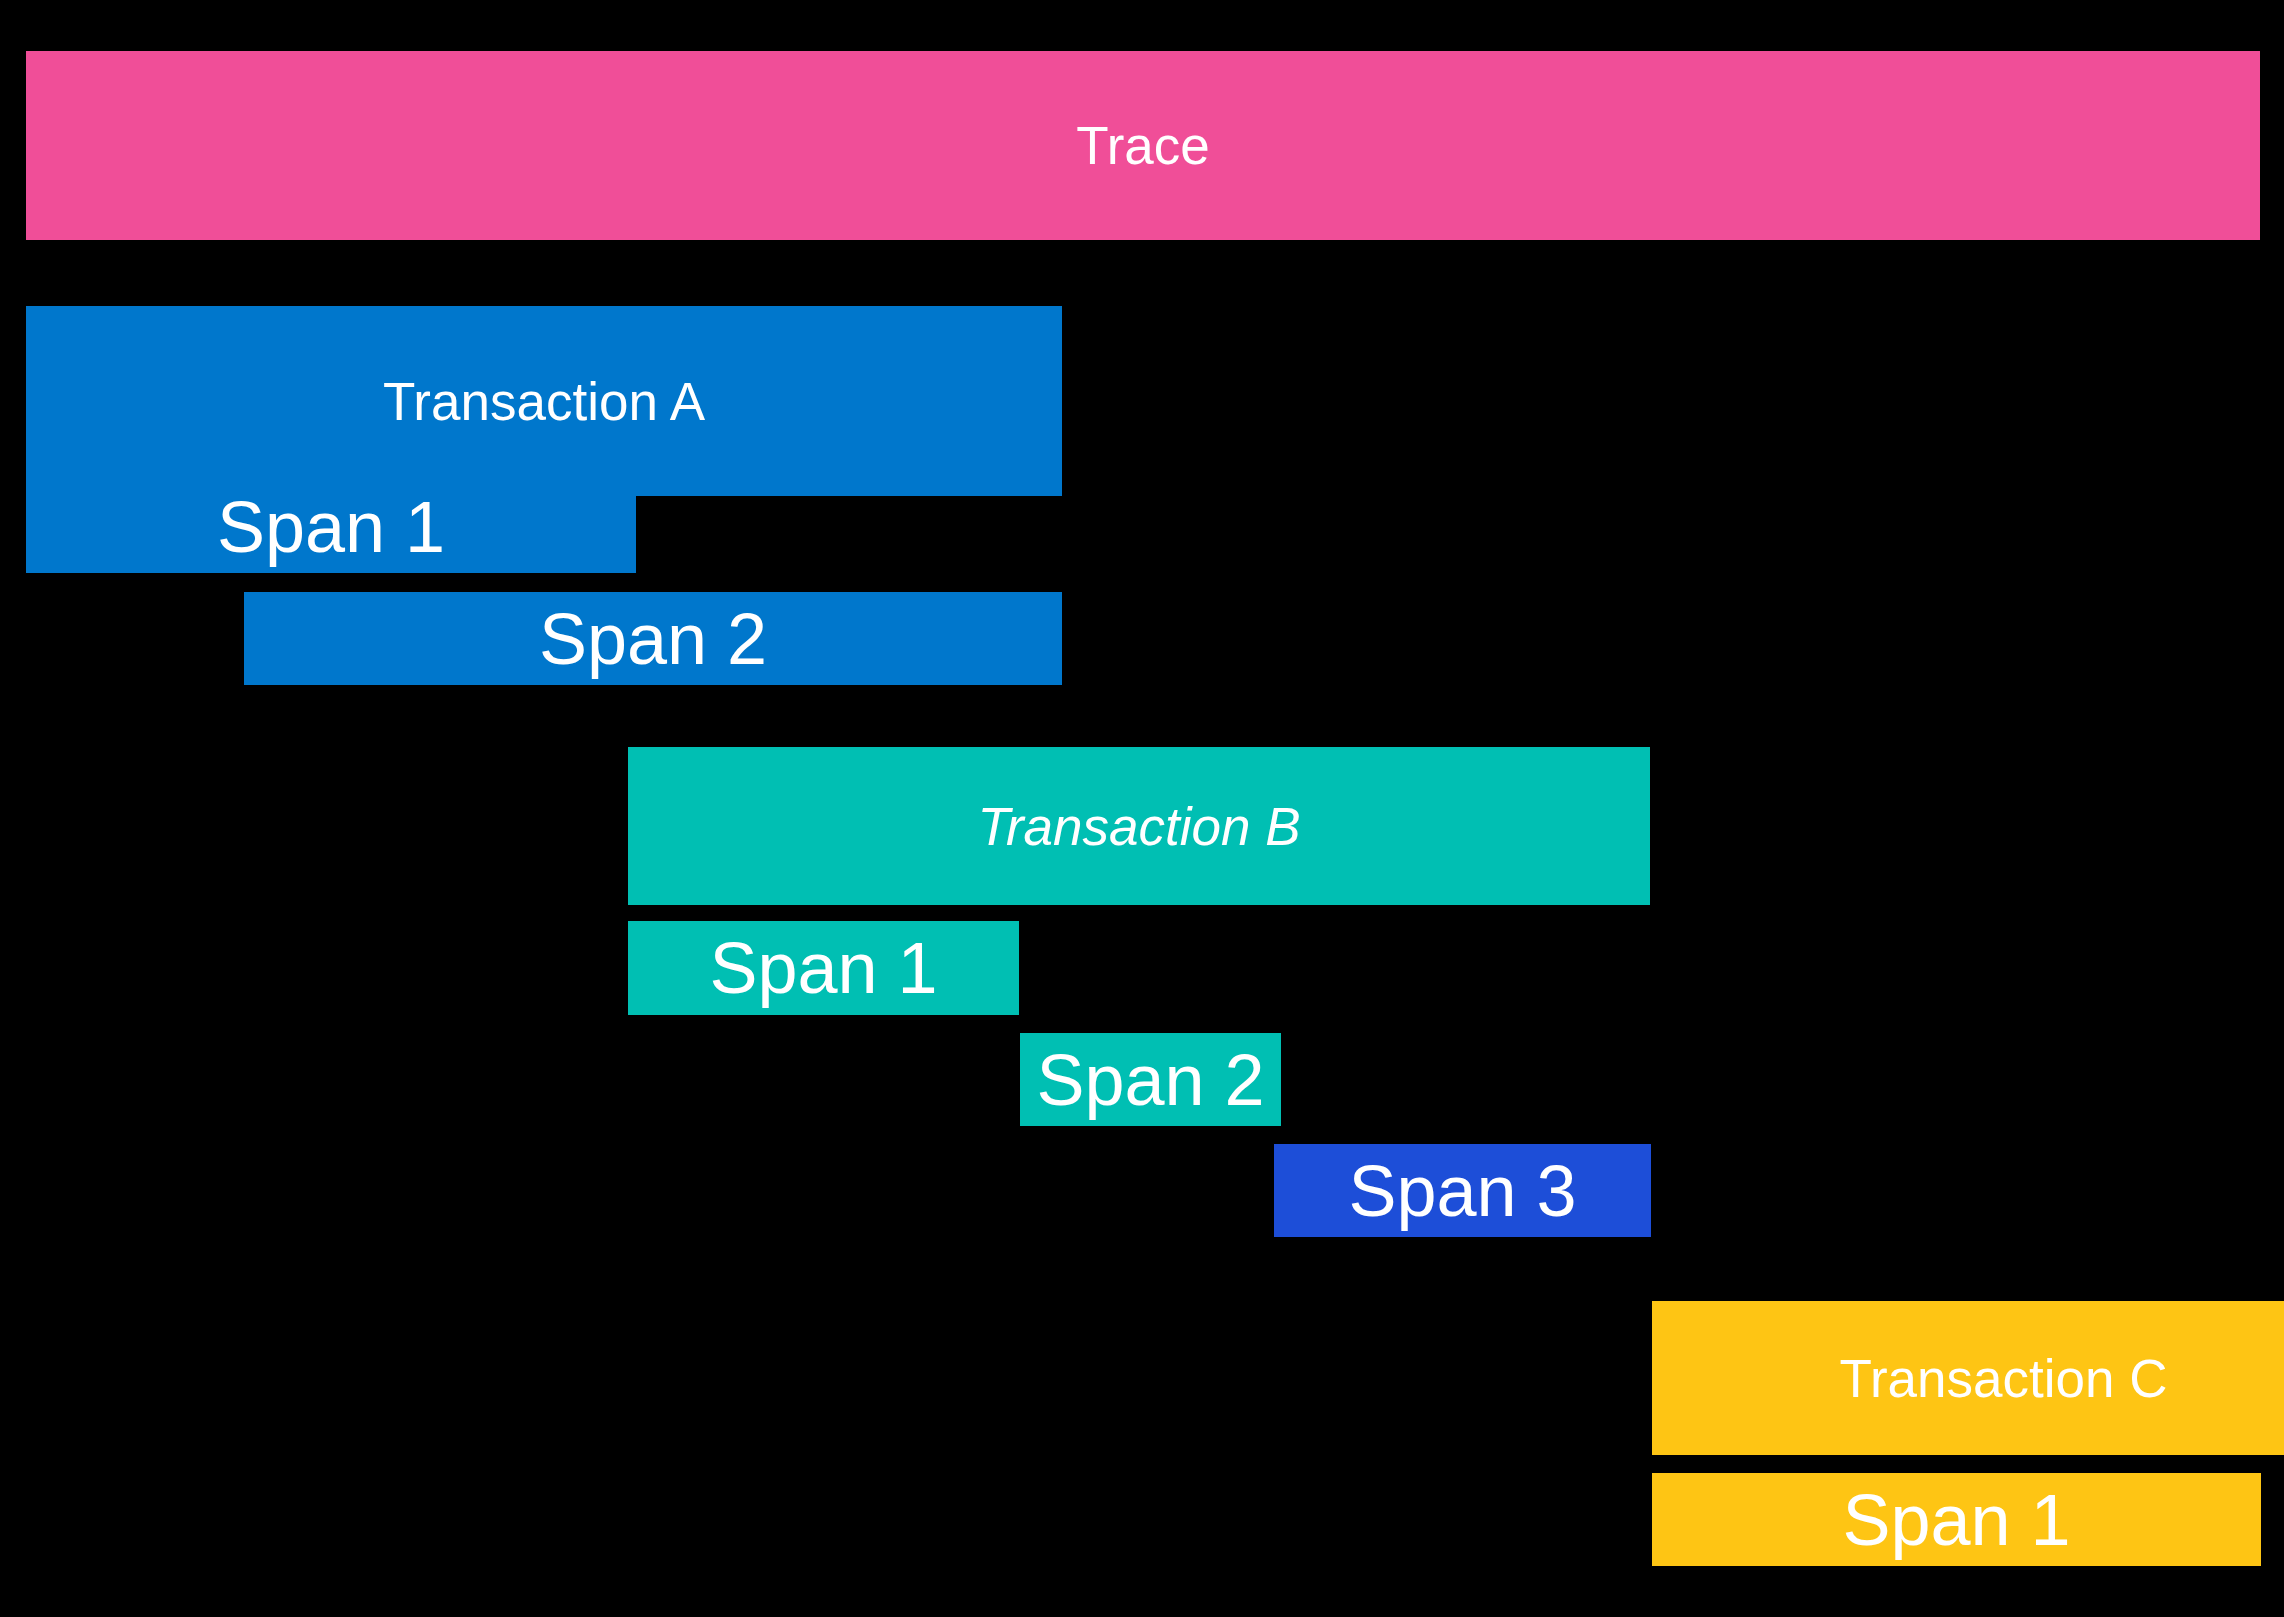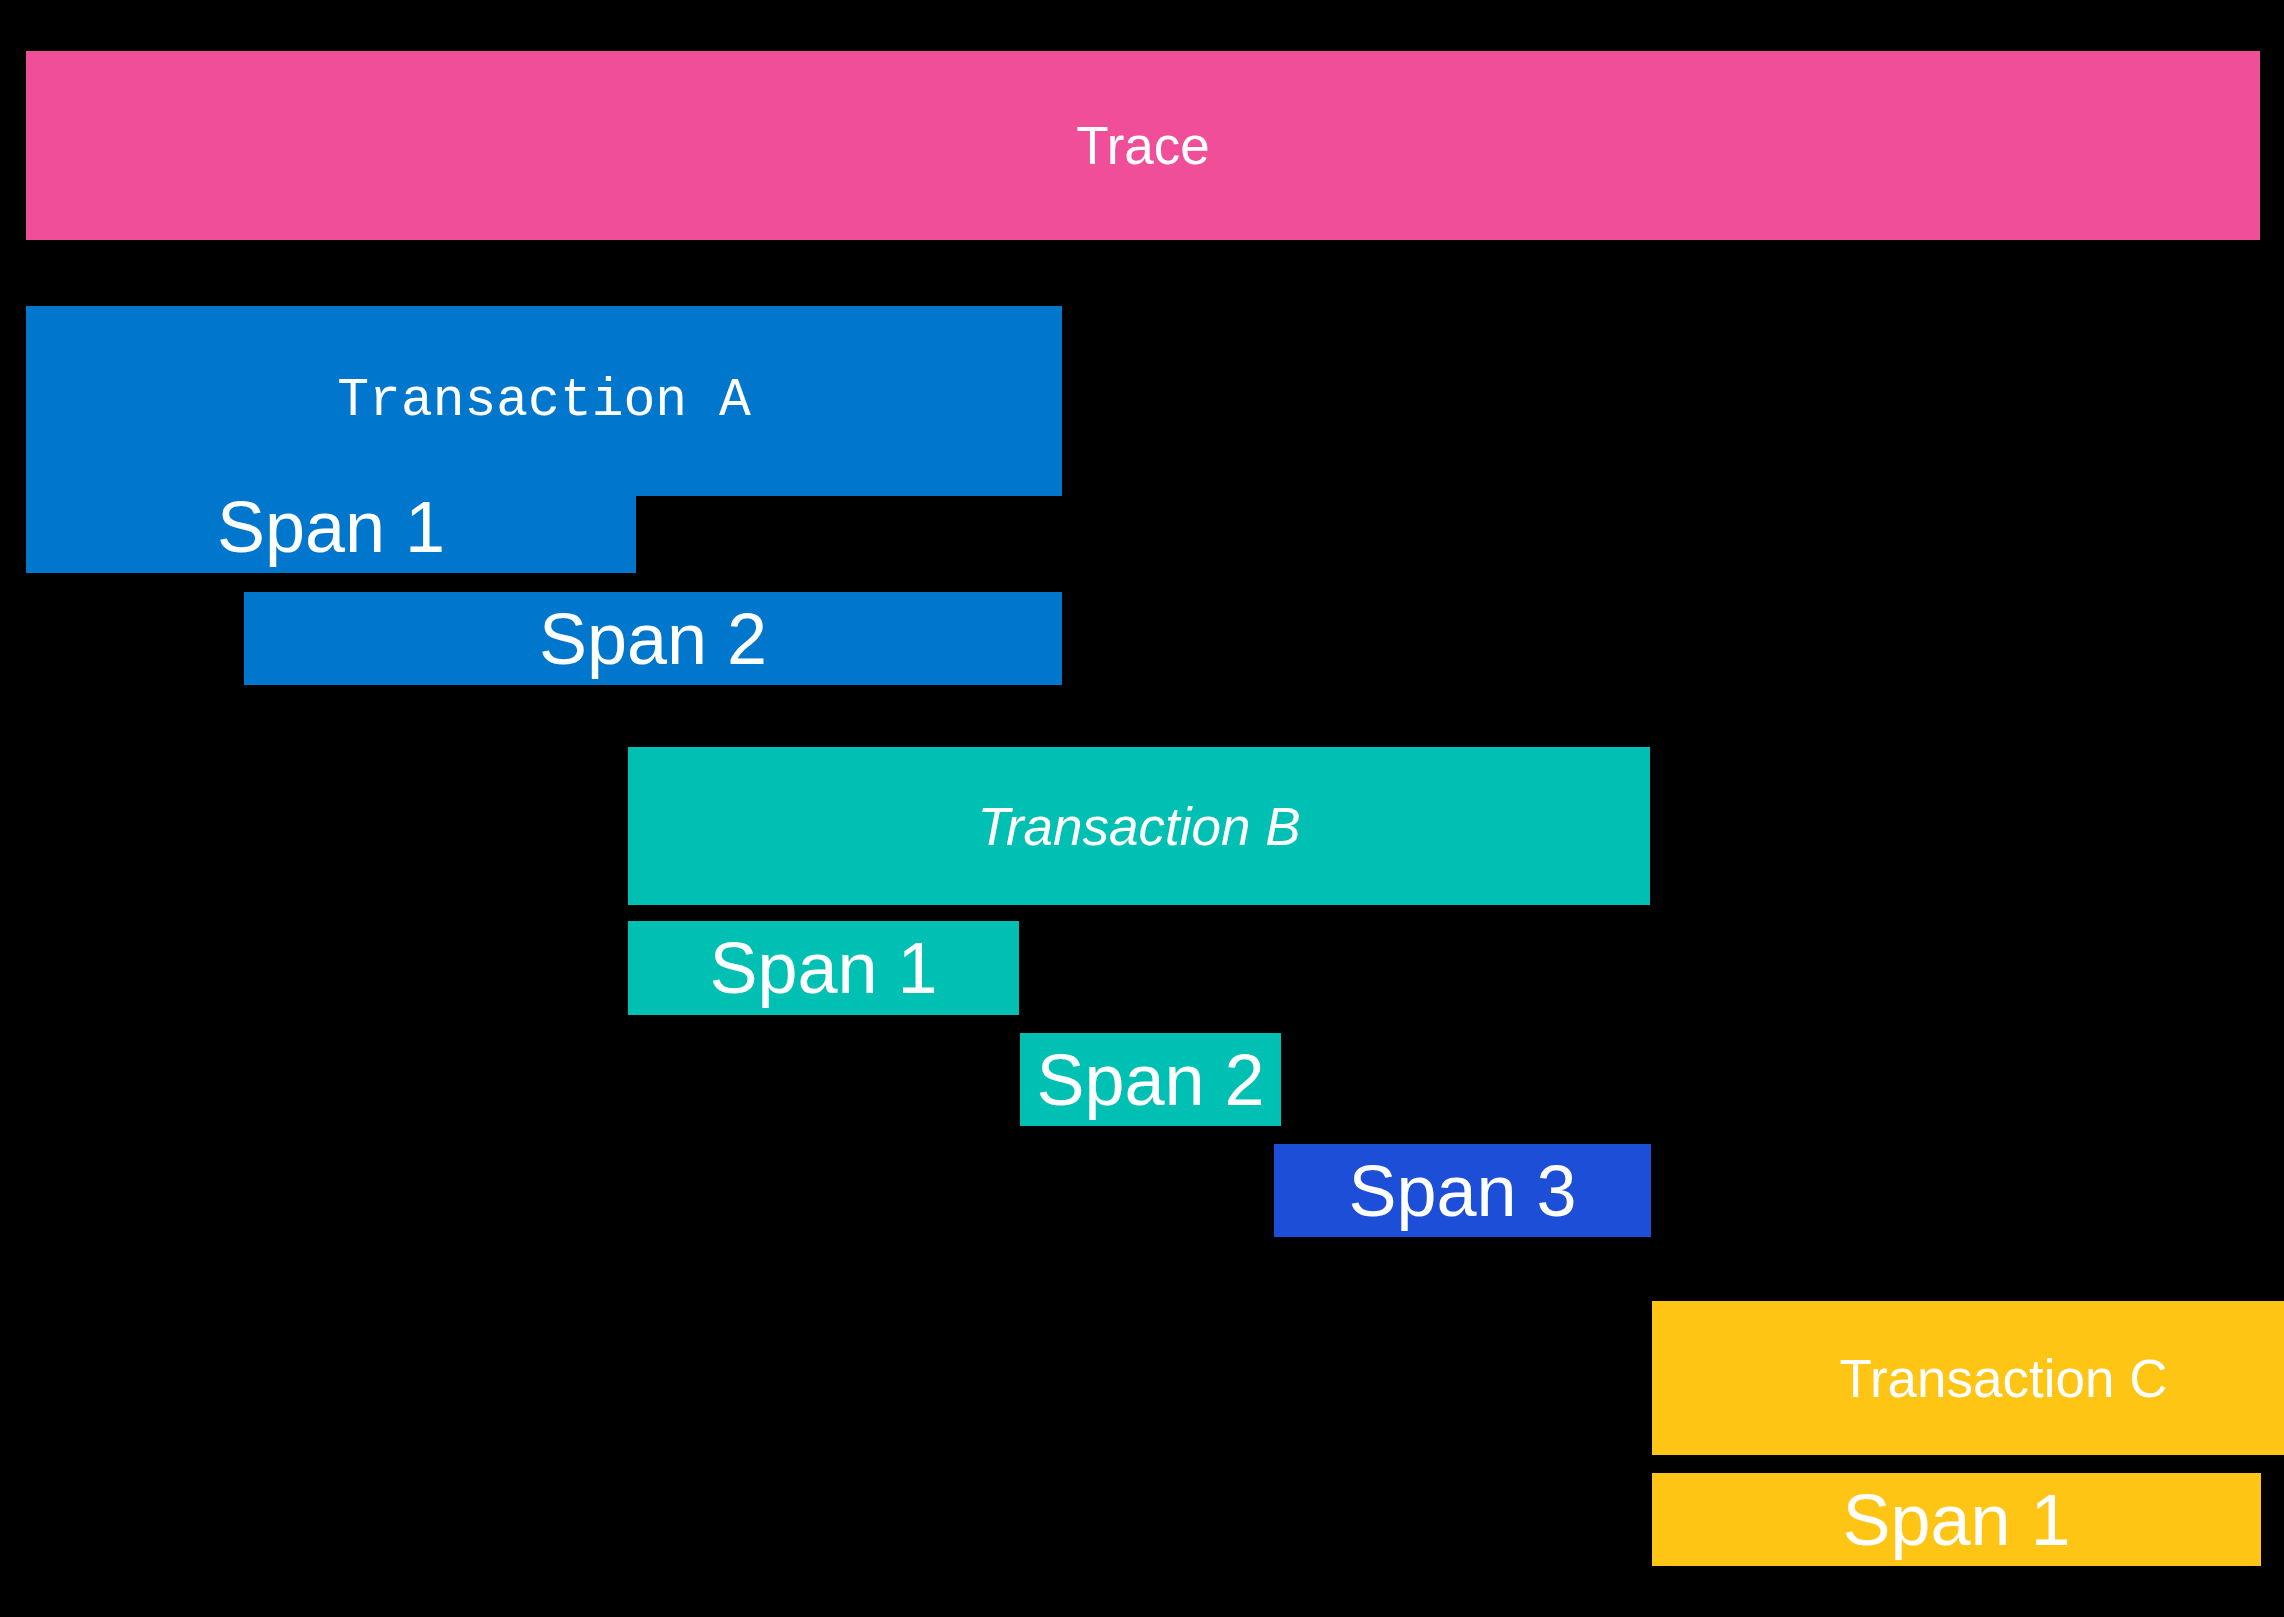--- a/index.html
+++ b/index.html
@@ -28,21 +28,21 @@
     justify-content: center;
     color: #FFFFFF;
     font-weight: 500;
     white-space: nowrap;
   }
   .bar.title-bar { font-size: 53px; }
   .bar.span-bar  { font-size: 72px; }
 
   
   .trace      { left: 26px;   top: 51px;   width: 2234px; height: 189px; }
-  .tx-a       { left: 26px;   top: 306px;  width: 1036px; height: 190px; font-family: Liberation Mono, monospace; }
+  .tx-a       { left: 26px;   top: 306px;  width: 1036px; height: 190px; }
   .tx-a-s1    { left: 26px;   top: 480px;  width: 610px;  height: 93px; }
   .tx-a-s2    { left: 244px;  top: 592px;  width: 818px; height: 93px; }
   .tx-b       { left: 628px;  top: 747px;  width: 1022px; height: 158px; }
   .tx-b-s1    { left: 628px;  top: 921px; width: 391px;  height: 94px; }
   .tx-b-s2    { left: 1020px; top: 1033px; width: 261px;  height: 93px; }
   .tx-b-s3    { left: 1274px; top: 1144px; width: 377px;  height: 93px; }
   .tx-c       { left: 1652px; top: 1301px; width: 703px;  height: 154px; }
   .tx-c-s1    { left: 1652px; top: 1473px; width: 609px;  height: 93px; }
 </style>
 </head>

